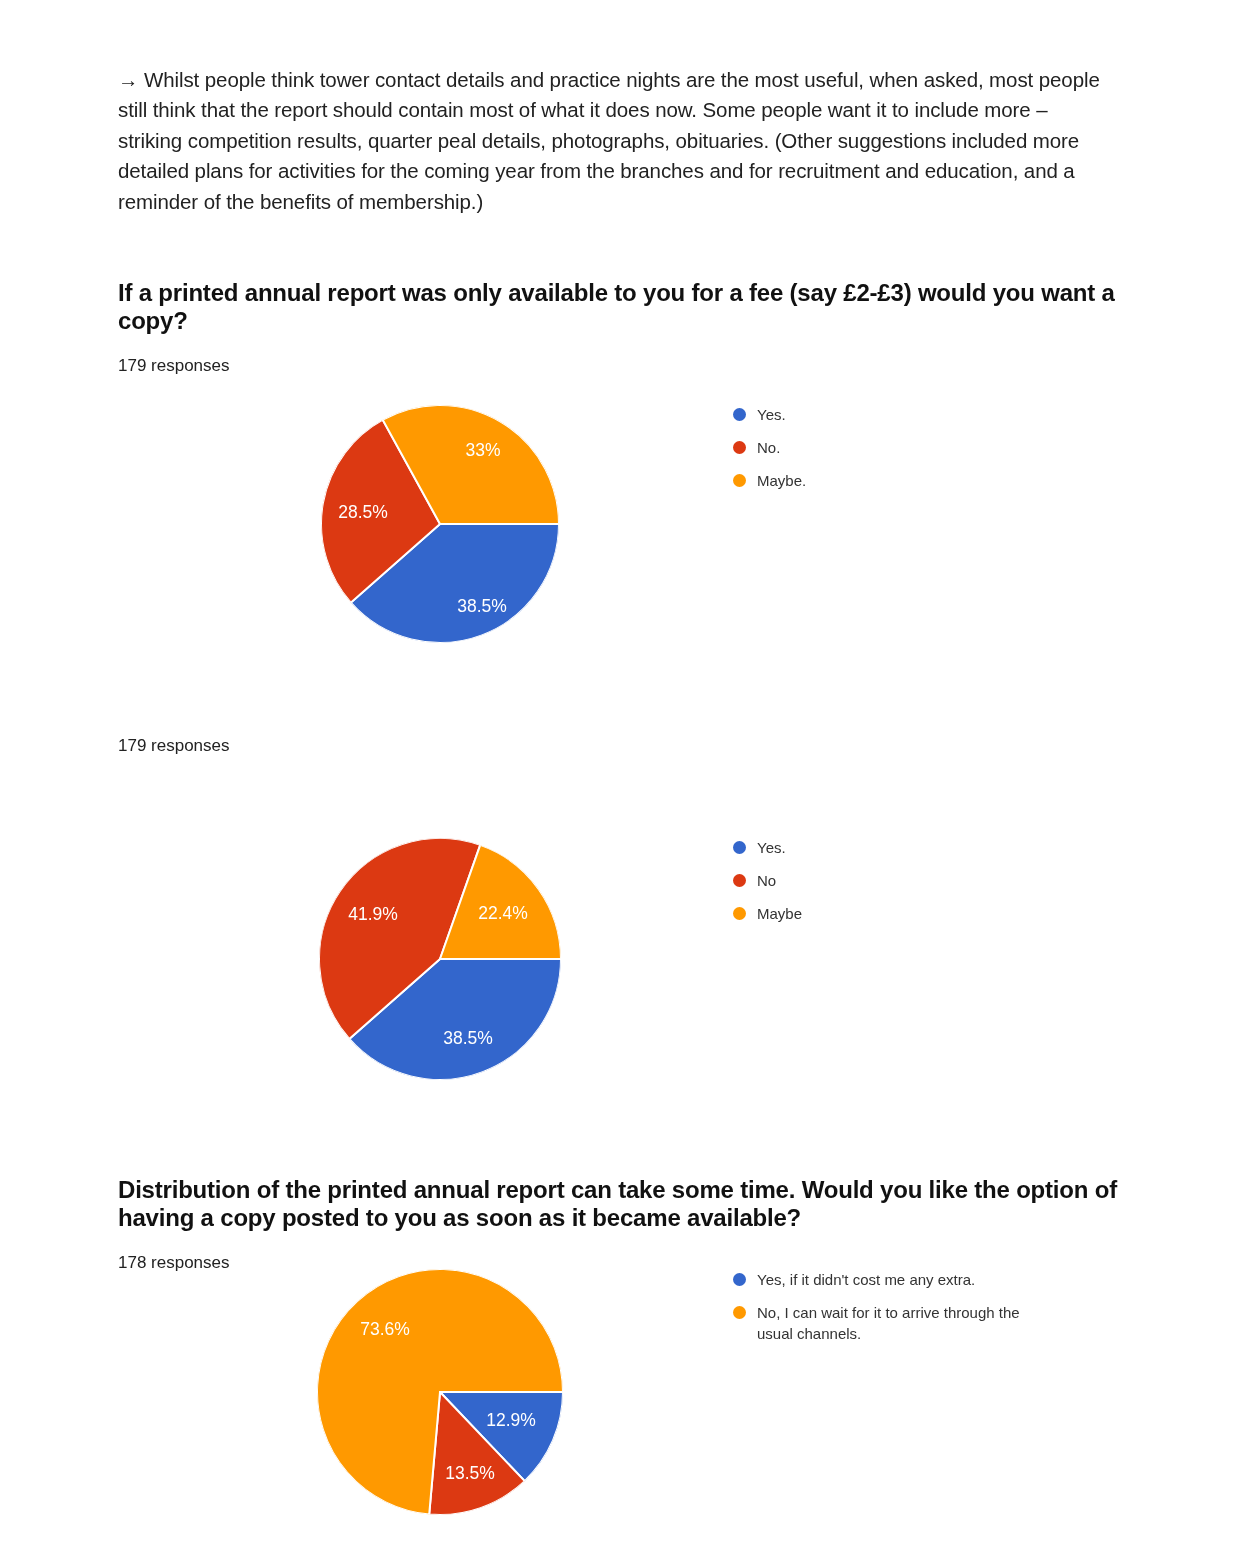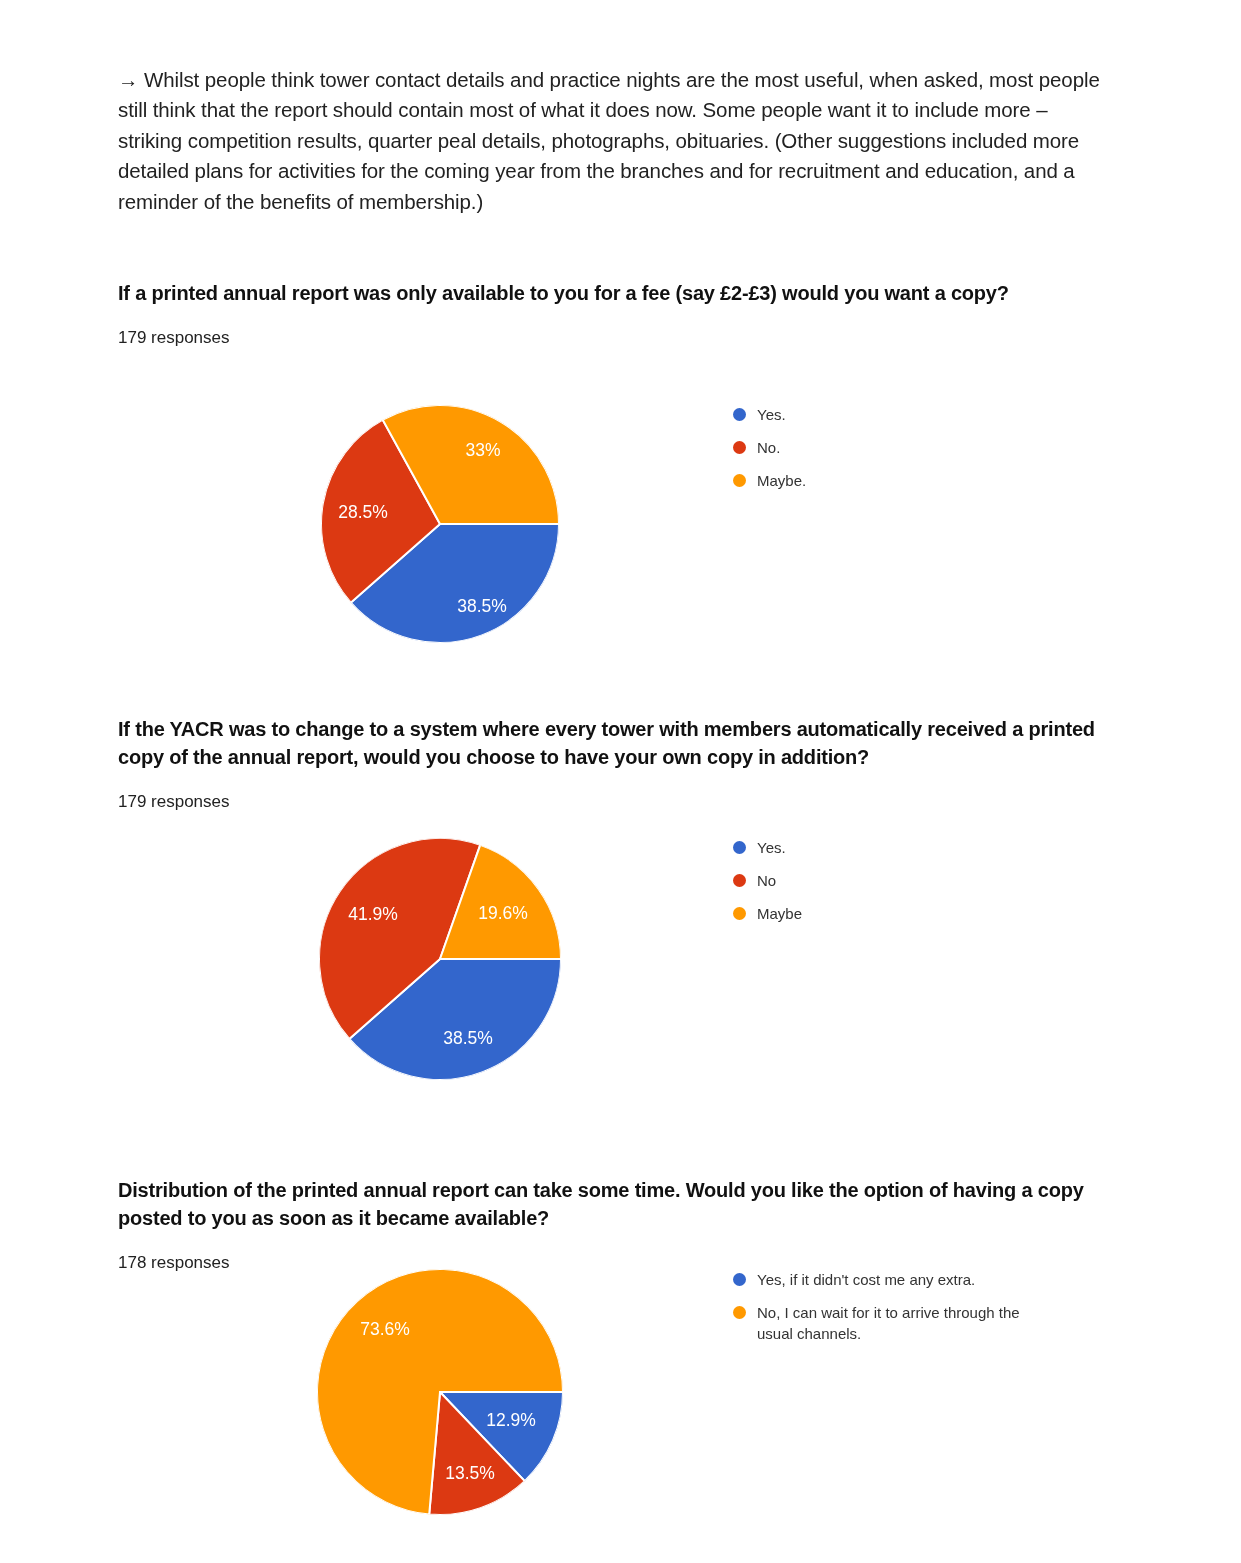--- a/index.html
+++ b/index.html
@@ -35,21 +35,21 @@
     letter-spacing: -0.1px;
   }
 
   
   .qblock {
     position: absolute;
     left: 118px;
     width: 1010px;
   }
   .qtitle {
-    font-size: 20px;
+    font-size: 24px;
     line-height: 28px;
     font-weight: bold;
     color: #111111;
     letter-spacing: -0.2px;
     margin: 0;
   }
   .qresponses {
     font-size: 17px;
     line-height: 24px;
     color: #222222;
@@ -149,38 +149,37 @@
         <span class="legend-label">No.</span>
       </div>
       <div class="legend-item">
         <span class="legend-dot" style="background:#ff9900"></span>
         <span class="legend-label">Maybe.</span>
       </div>
     </div>
   </div>
 
   <div class="qblock" style="top:715px;">
-    <div class="qtitle">If the YACR was to change to a system where every tower with members automatically received a printed copy of the annual report, would you choose to have your own copy in addition?</div>
     <div class="qresponses">179 responses</div>
   </div>
 
   <div class="chart-area" style="left:118px; top:833px; height:265px;">
     <div class="pie-wrap">
       <div class="pie" style="left:201px; top:5px; width:242px; height:242px;">
         <svg width="242" height="242" viewBox="0 0 242 242">
           <g id="pie-2-slices">
               <path d="M 121 121 L 242 121 A 121 121 0 0 1 30.23656057471439 201.01873570416188 Z" fill="#3366cc" stroke="#ffffff" stroke-width="2"></path>
               <path d="M 121 121 L 30.23656057471439 201.01873570416188 A 121 121 0 0 1 161.27116488728137 6.898145156963409 Z" fill="#dc3912" stroke="#ffffff" stroke-width="2"></path>
               <path d="M 121 121 L 161.27116488728137 6.898145156963409 A 121 121 0 0 1 242 120.99999999999997 Z" fill="#ff9900" stroke="#ffffff" stroke-width="2"></path>
             </g>
         </svg>
       </div>
       <div class="pielabel" style="left:350px; top:205px;">38.5%</div>
       <div class="pielabel" style="left:255px; top:81px;">41.9%</div>
-      <div class="pielabel" style="left:385px; top:80px;">19.6%</div>
+      <div class="pielabel" style="left:385px; top:80px;">22.4%</div>
     </div>
 
     <div class="legend" style="top:4px;">
       <div class="legend-item">
         <span class="legend-dot" style="background:#3366cc"></span>
         <span class="legend-label">Yes.</span>
       </div>
       <div class="legend-item">
         <span class="legend-dot" style="background:#dc3912"></span>
         <span class="legend-label">No</span>

